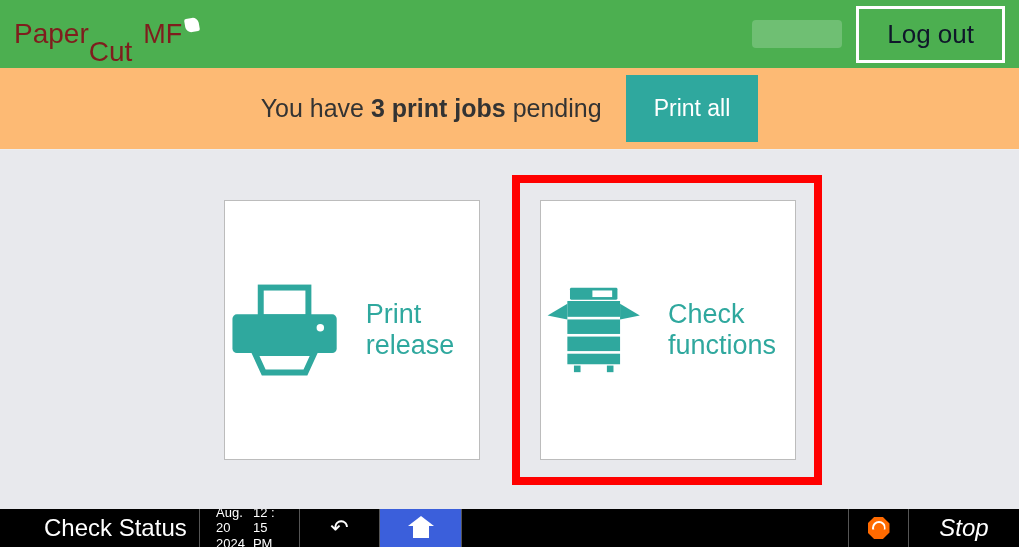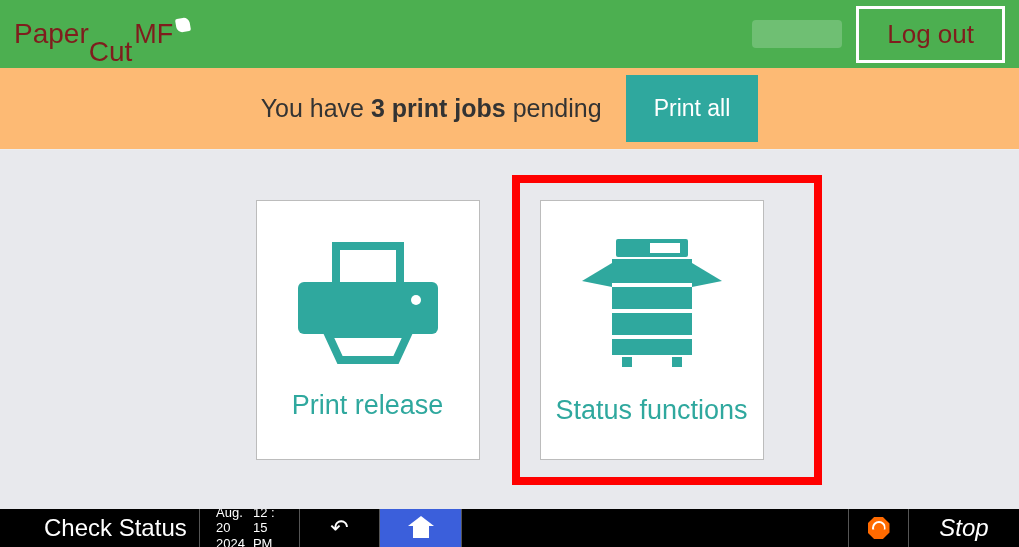--- a/index.html
+++ b/index.html
@@ -16,37 +16,37 @@
   }
   .logo {
     color: #7f1d1d;
     font-size: 28px;
     font-weight: 400;
     display: flex;
     align-items: center;
   }
   .logo .paper { font-weight: 400; }
   .logo .cut { font-weight: 400; margin-top: 36px; }
-  .logo .mf { font-weight: 300; font-size: 27px; margin-left: 2px; }
+  .logo .mf { font-weight: 300; font-size: 27px; margin-left: 11px; }
   .logo .leaf {
     width: 14px;
     height: 14px;
     background: #fff;
     border-radius: 2px 6px 2px 6px;
     margin-left: 3px;
     margin-top: -18px;
     transform: rotate(-10deg);
   }
   .header-right { display: flex; align-items: center; gap: 14px; }
   .user-blur {
     width: 90px; height: 28px; background: #6fbf73; border-radius: 4px;
   }
   .logout-btn {
     border: 3px solid #fff;
-    color: #7f1d1d;
+    color: #0f172a;
     background: transparent;
     padding: 10px 28px;
     font-size: 26px;
     font-weight: 400;
     cursor: pointer;
   }
 
   .subheader {
     background: #fdba74;
     border-bottom: 1px solid #eee;
@@ -71,26 +71,26 @@
     flex: 1;
     background: #e8e9ed;
     display: flex;
     align-items: center;
     justify-content: center;
     gap: 60px;
     position: relative;
   }
 
   .tile {
-    width: 224px;
+    width: 256px;
     height: 260px;
     background: #fff;
     border: 1px solid #bcbcbc;
     display: flex;
-    flex-direction: column;
+    flex-direction: row;
     align-items: center;
     justify-content: center;
     gap: 22px;
     cursor: pointer;
   }
   .tile-label {
     color: #2fa89e;
     font-size: 27px;
     font-weight: 400;
   }
@@ -193,21 +193,21 @@
       <rect x="78" y="10" width="30" height="10" fill="#fff"></rect>
       <rect x="40" y="26" width="80" height="24" fill="#2fa89e"></rect>
       <polygon points="10,48 40,30 40,54" fill="#2fa89e"></polygon>
       <polygon points="150,48 120,30 120,54" fill="#2fa89e"></polygon>
       <rect x="40" y="54" width="80" height="22" fill="#2fa89e"></rect>
       <rect x="40" y="80" width="80" height="22" fill="#2fa89e"></rect>
       <rect x="40" y="106" width="80" height="16" fill="#2fa89e"></rect>
       <rect x="50" y="124" width="10" height="10" fill="#2fa89e"></rect>
       <rect x="100" y="124" width="10" height="10" fill="#2fa89e"></rect>
     </svg>
-    <div class="tile-label">Status functions</div>
+    <div class="tile-label">Check functions</div>
   </div>
 
   <div class="highlight-box"></div>
 </div>
 
 <div class="bottombar">
   <div class="bb-section bb-check">
     <span>Check Status</span>
   </div>
   <div class="bb-section bb-date">

